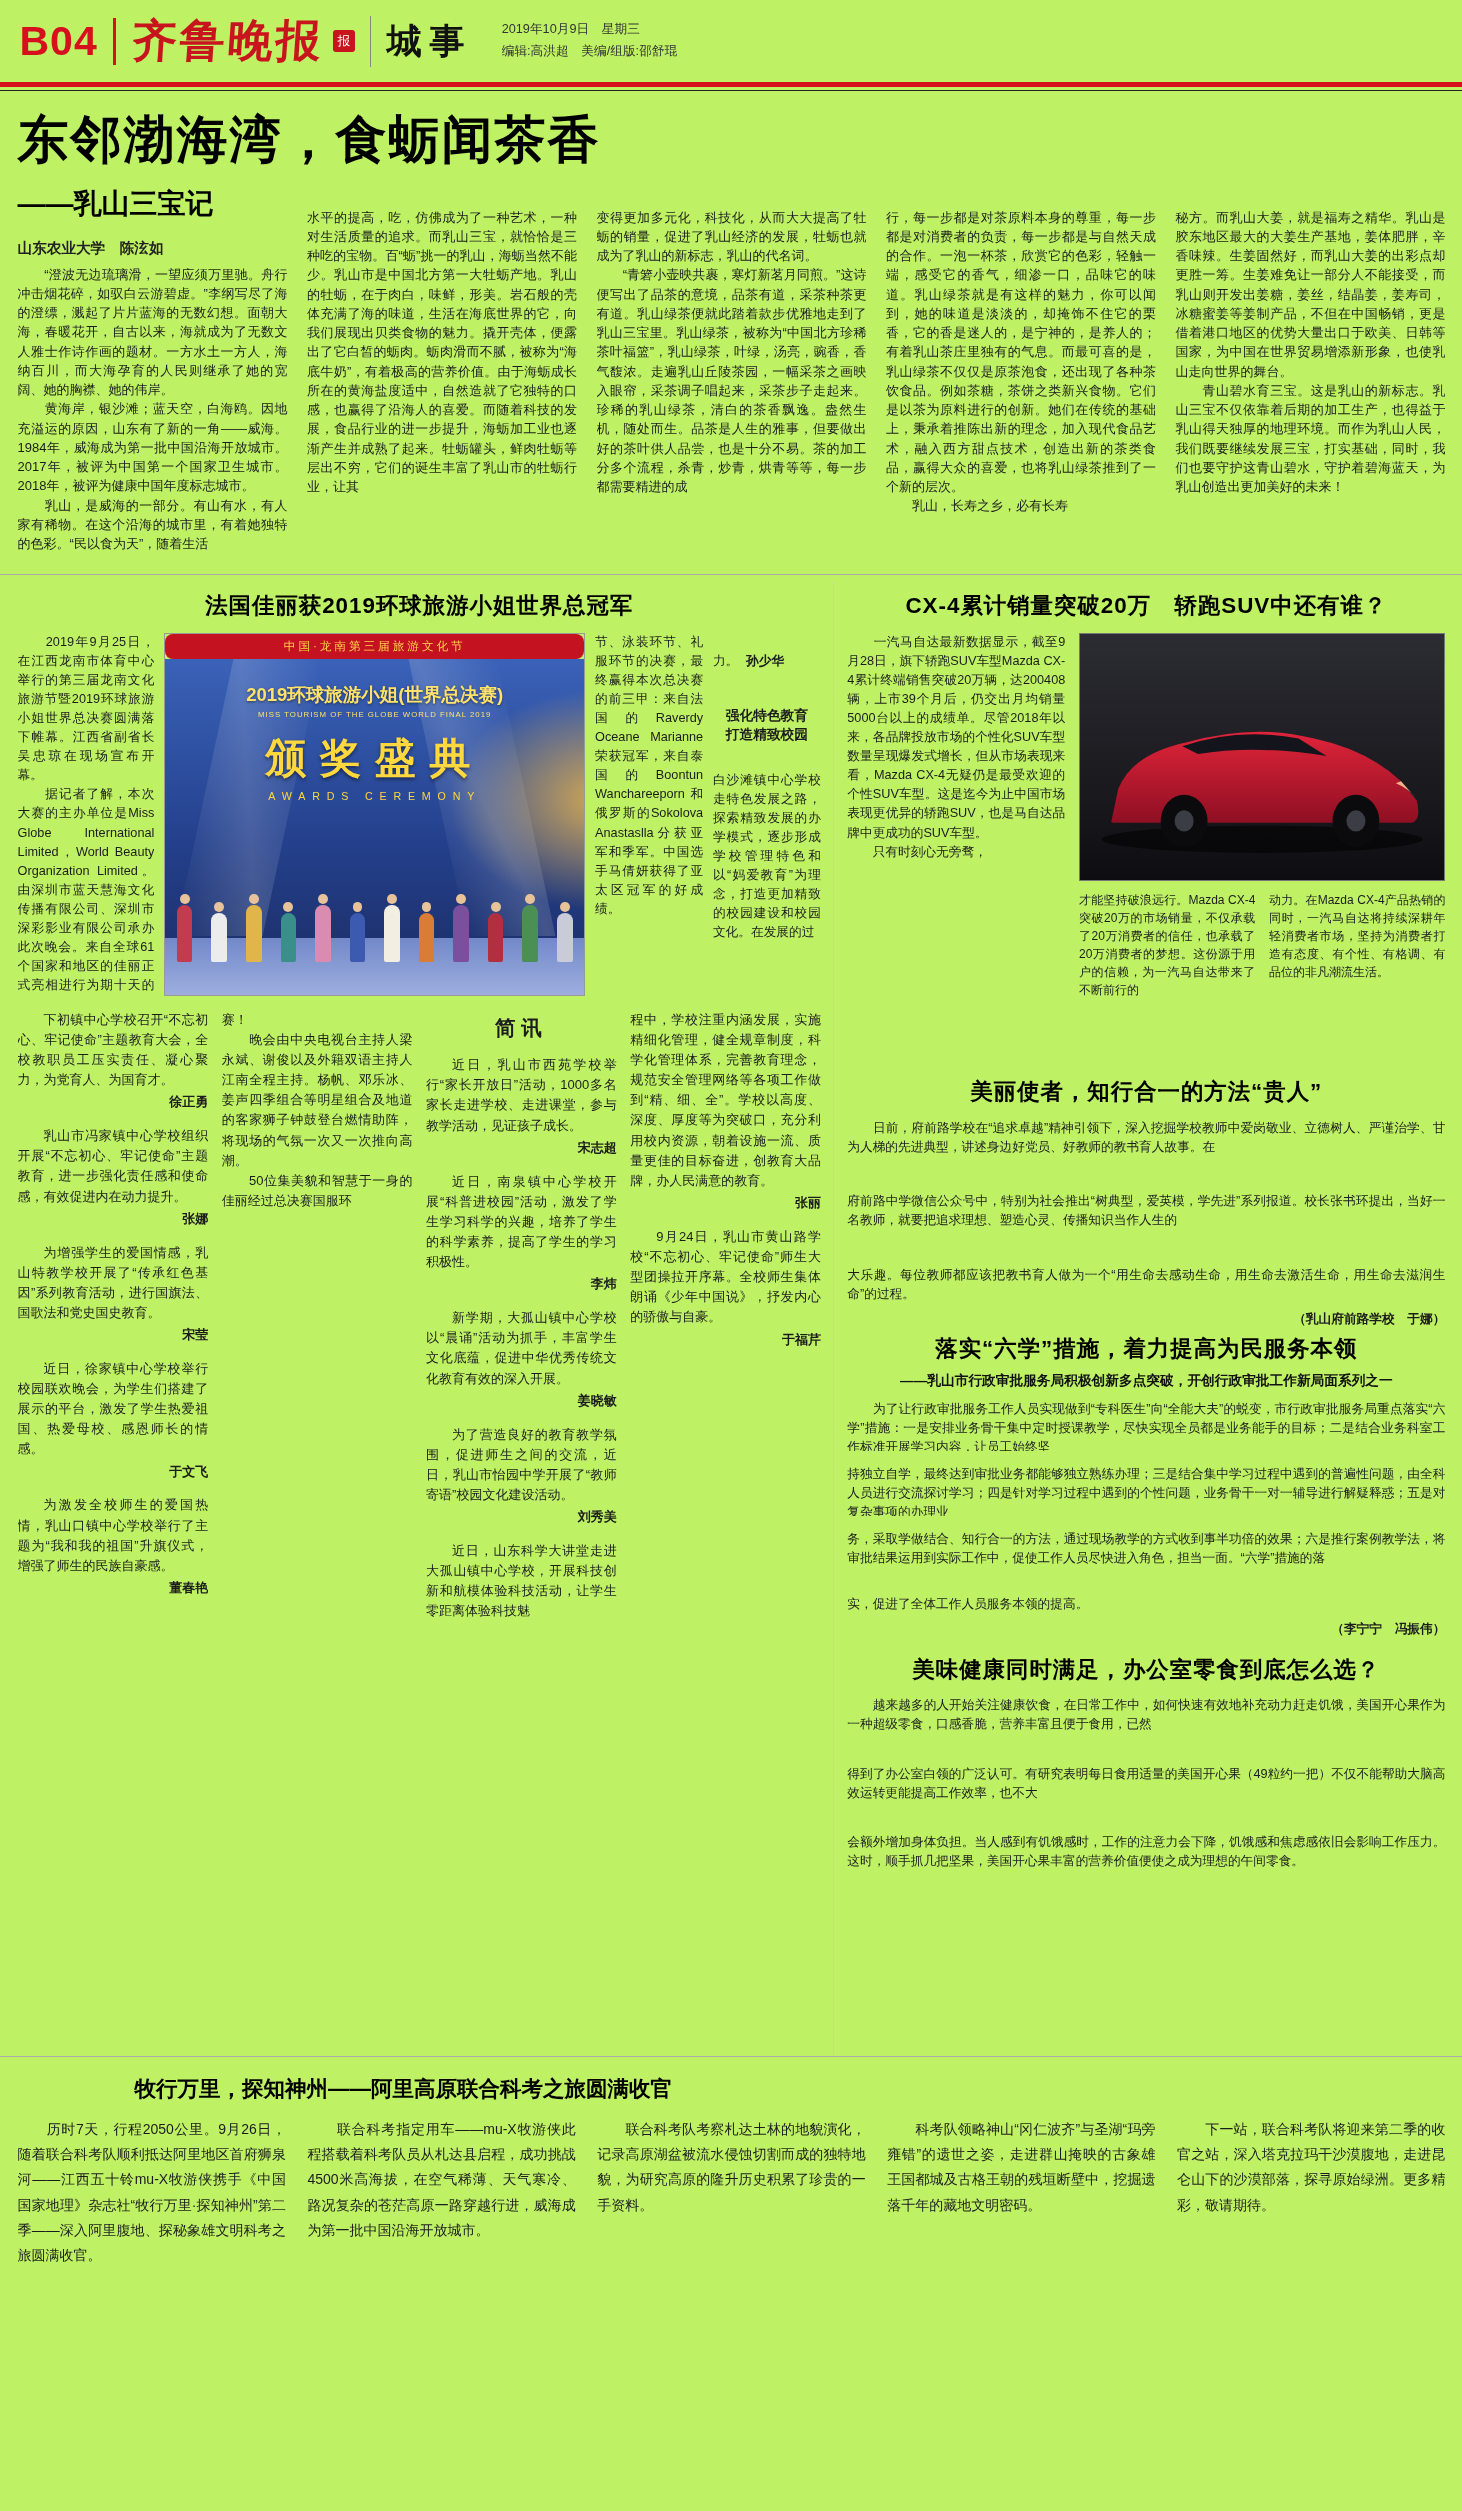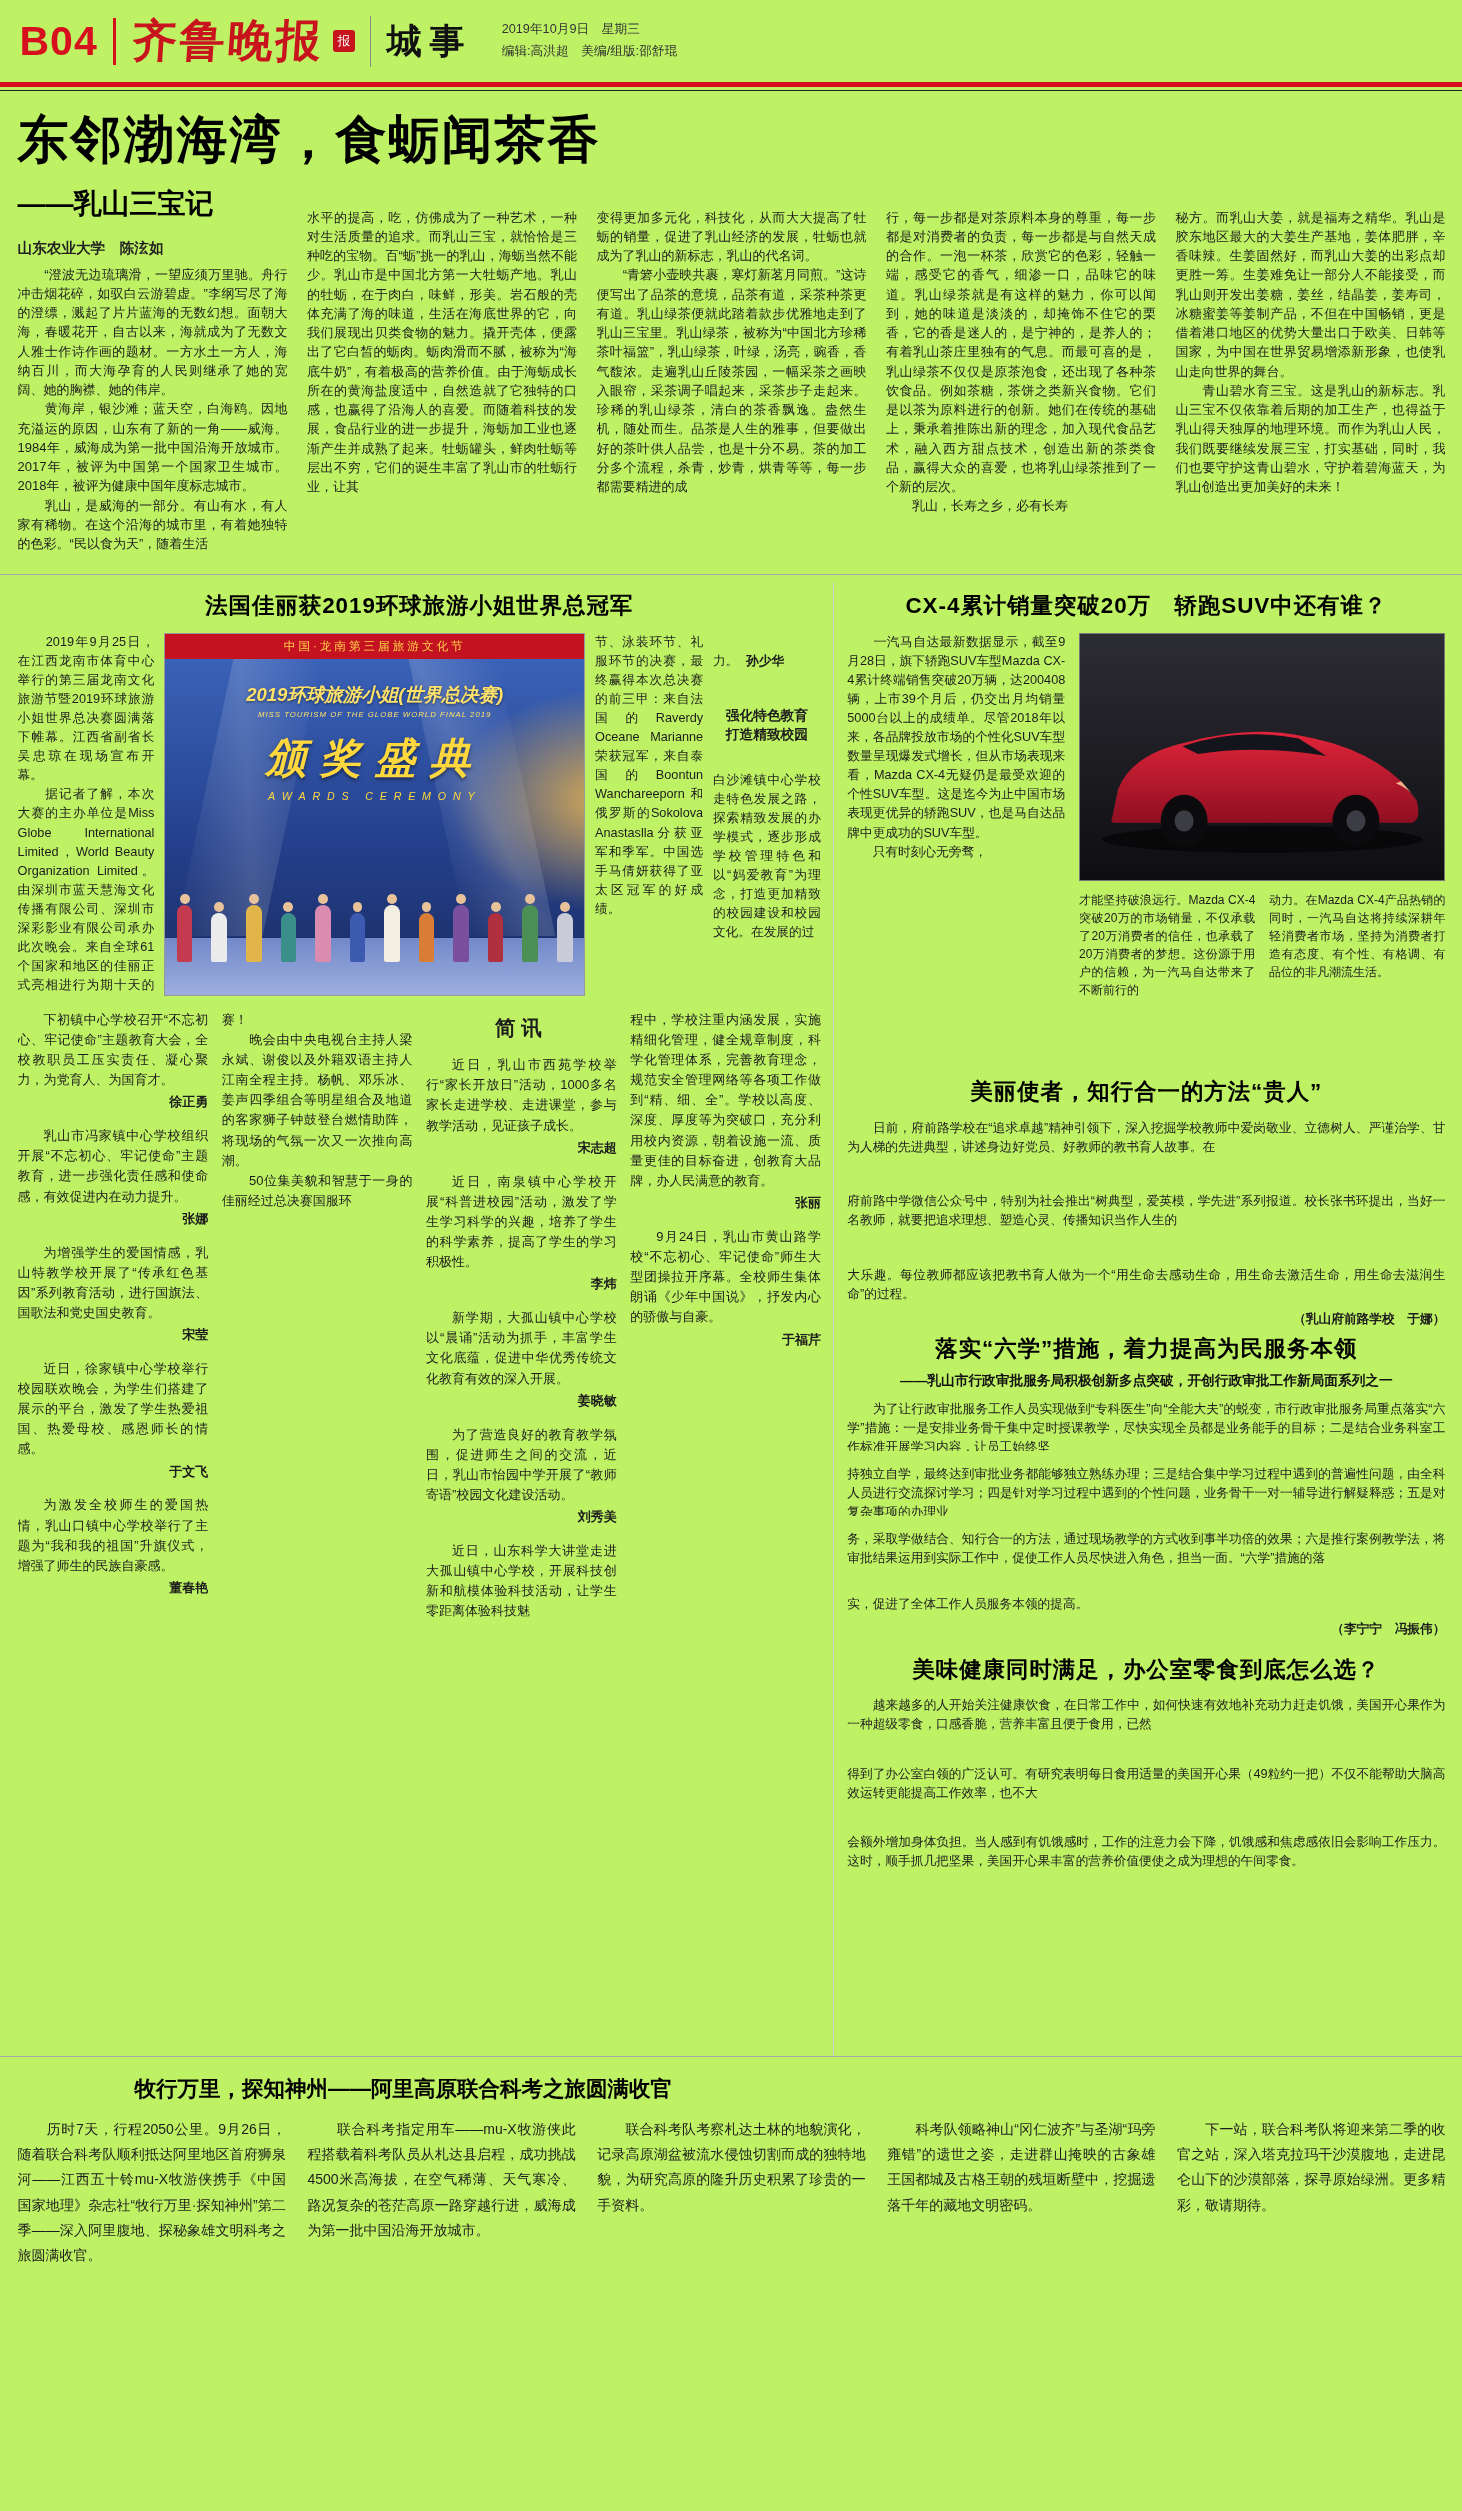--- a/index.html
+++ b/index.html
@@ -32,22 +32,22 @@
   .vline{width:1px;background:#ccc;}
   .mid-right{flex:1;padding-left:13.7px;overflow:hidden;}
   .sec-title{font-size:22.4px;font-weight:800;text-align:center;margin:7.8px 0 11.7px;color:#000;letter-spacing:1px;}
   .sec-sub{font-size:13.7px;font-weight:700;text-align:center;margin:-3.9px 0 9.8px;color:#111;}
   .row1{display:flex;gap:9.8px;height:363px;overflow:hidden;}
   .ncol{font-size:12.7px;line-height:1.5;text-align:justify;white-space:pre-line;overflow:hidden;}
   .intro{width:138px;}
   .side{width:109px;}
   
   .pageant{width:425px;margin:0;display:flex;flex-direction:column;border:1px solid #999;box-sizing:border-box;}
-  .p-top{height:25px;background:#c41220;color:#ffd24a;font-size:11.7px;display:flex;align-items:center;justify-content:center;letter-spacing:2.9px;}
-  .p-stage{position:relative;flex:1;background:linear-gradient(180deg,#3a62b8 0%,#24408c 55%,#1a2b60 100%);overflow:hidden;font-style:italic;}
+  .p-top{height:25px;background:#c41220;color:#ffd24a;font-size:11.7px;display:flex;align-items:center;justify-content:center;letter-spacing:2.9px;border-radius:8px;}
+  .p-stage{position:relative;flex:1;background:linear-gradient(180deg,#3a62b8 0%,#24408c 55%,#1a2b60 100%);overflow:hidden;}
   .p-gold{position:absolute;right:-19.5px;top:29px;width:156px;height:224px;background:radial-gradient(ellipse at right,rgba(233,180,76,.9),rgba(233,180,76,0) 70%);}
   .p-beam{position:absolute;top:0;bottom:59px;width:88px;background:linear-gradient(75deg,transparent,rgba(255,255,255,.16),transparent);}
   .b1{left:39px;transform:skewX(-12deg);} .b2{left:273px;transform:skewX(12deg);}
   .p-line1{position:relative;color:#ffe26a;font-weight:800;font-size:18.5px;text-align:center;margin-top:23.4px;text-shadow:0 1px 2.9px rgba(0,0,0,.5);}
   .p-line2{position:relative;color:#ffe26a;font-size:7.8px;text-align:center;letter-spacing:1px;margin-top:2.9px;}
   .p-big{position:relative;color:#ffd83e;font-size:41px;font-weight:900;text-align:center;letter-spacing:13.7px;margin-top:11.7px;text-shadow:0 2px 3.9px rgba(0,0,0,.5);}
   .p-enbig{position:relative;color:#ffd83e;font-size:10.7px;text-align:center;letter-spacing:6.8px;margin-top:3.9px;}
   .p-floor{position:absolute;bottom:0;left:0;right:0;height:57px;background:linear-gradient(180deg,#7288c9,#9daede);}
   .p-people{position:absolute;bottom:33px;left:11.7px;right:11.7px;display:flex;justify-content:space-between;align-items:flex-end;}
   .p-people span{width:15.6px;height:57px;border-radius:7.8px 7.8px 2px 2px;position:relative;display:block;}

